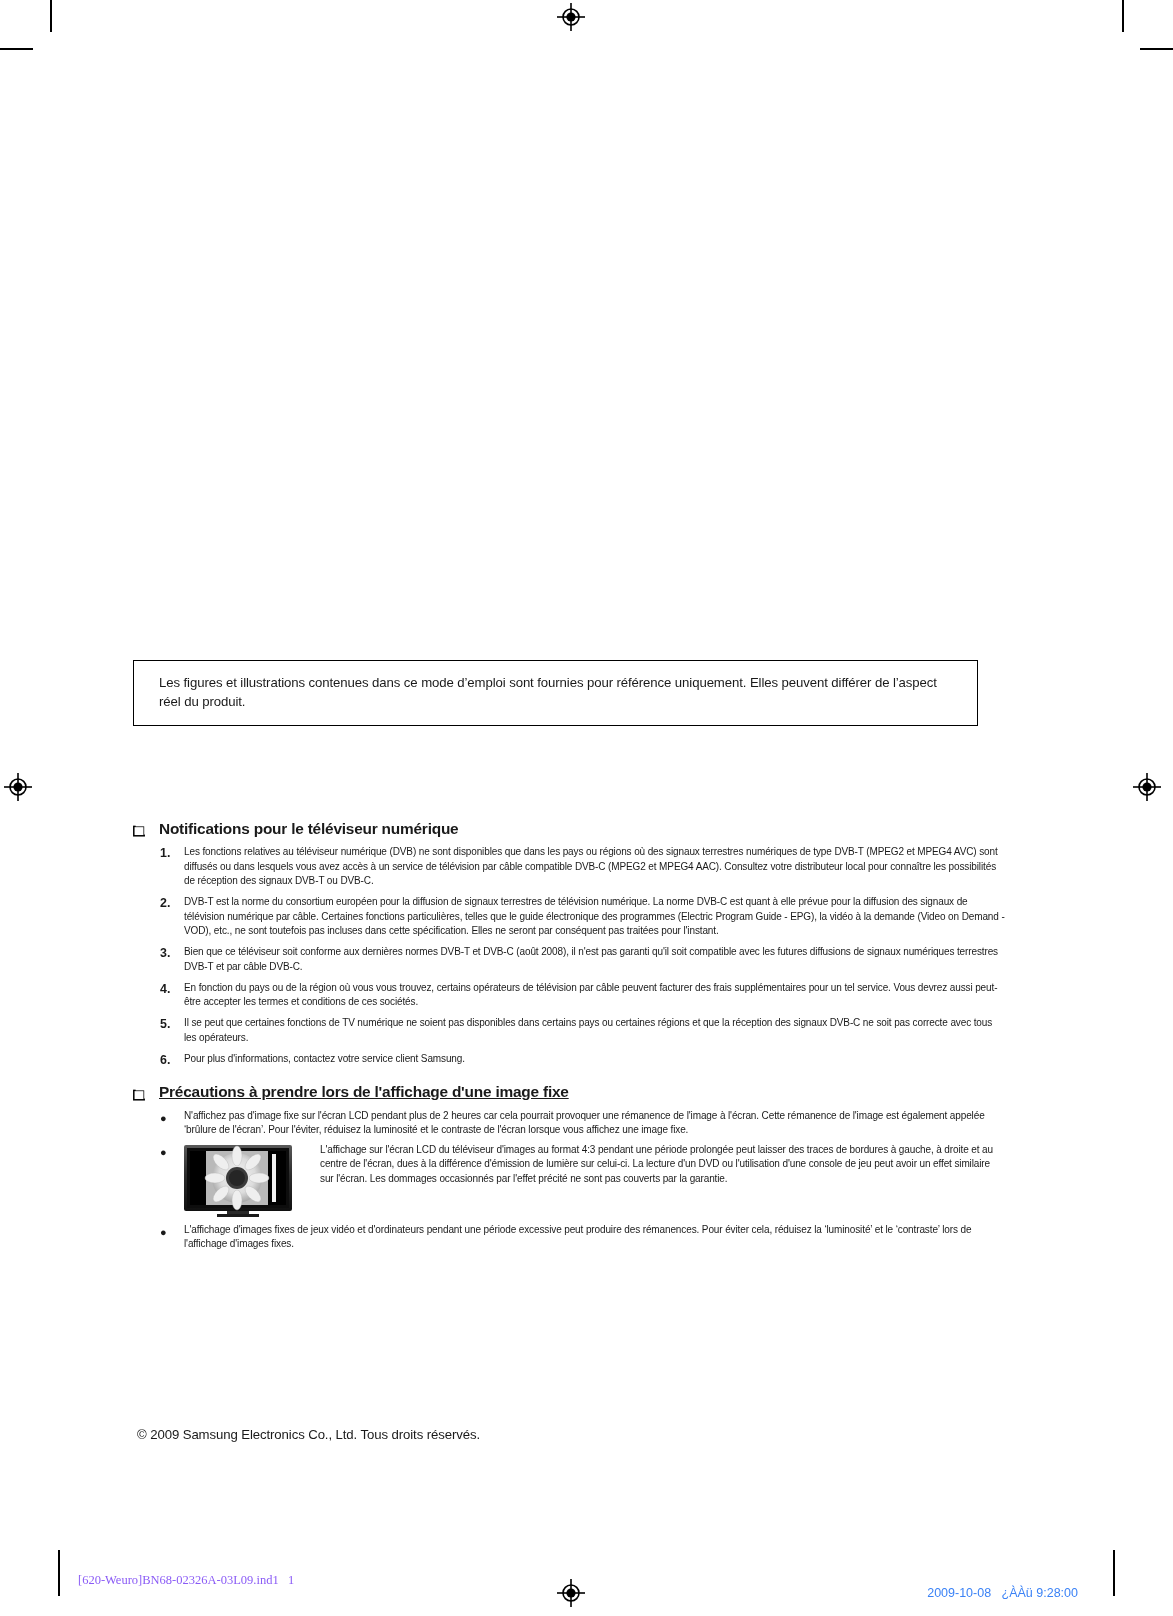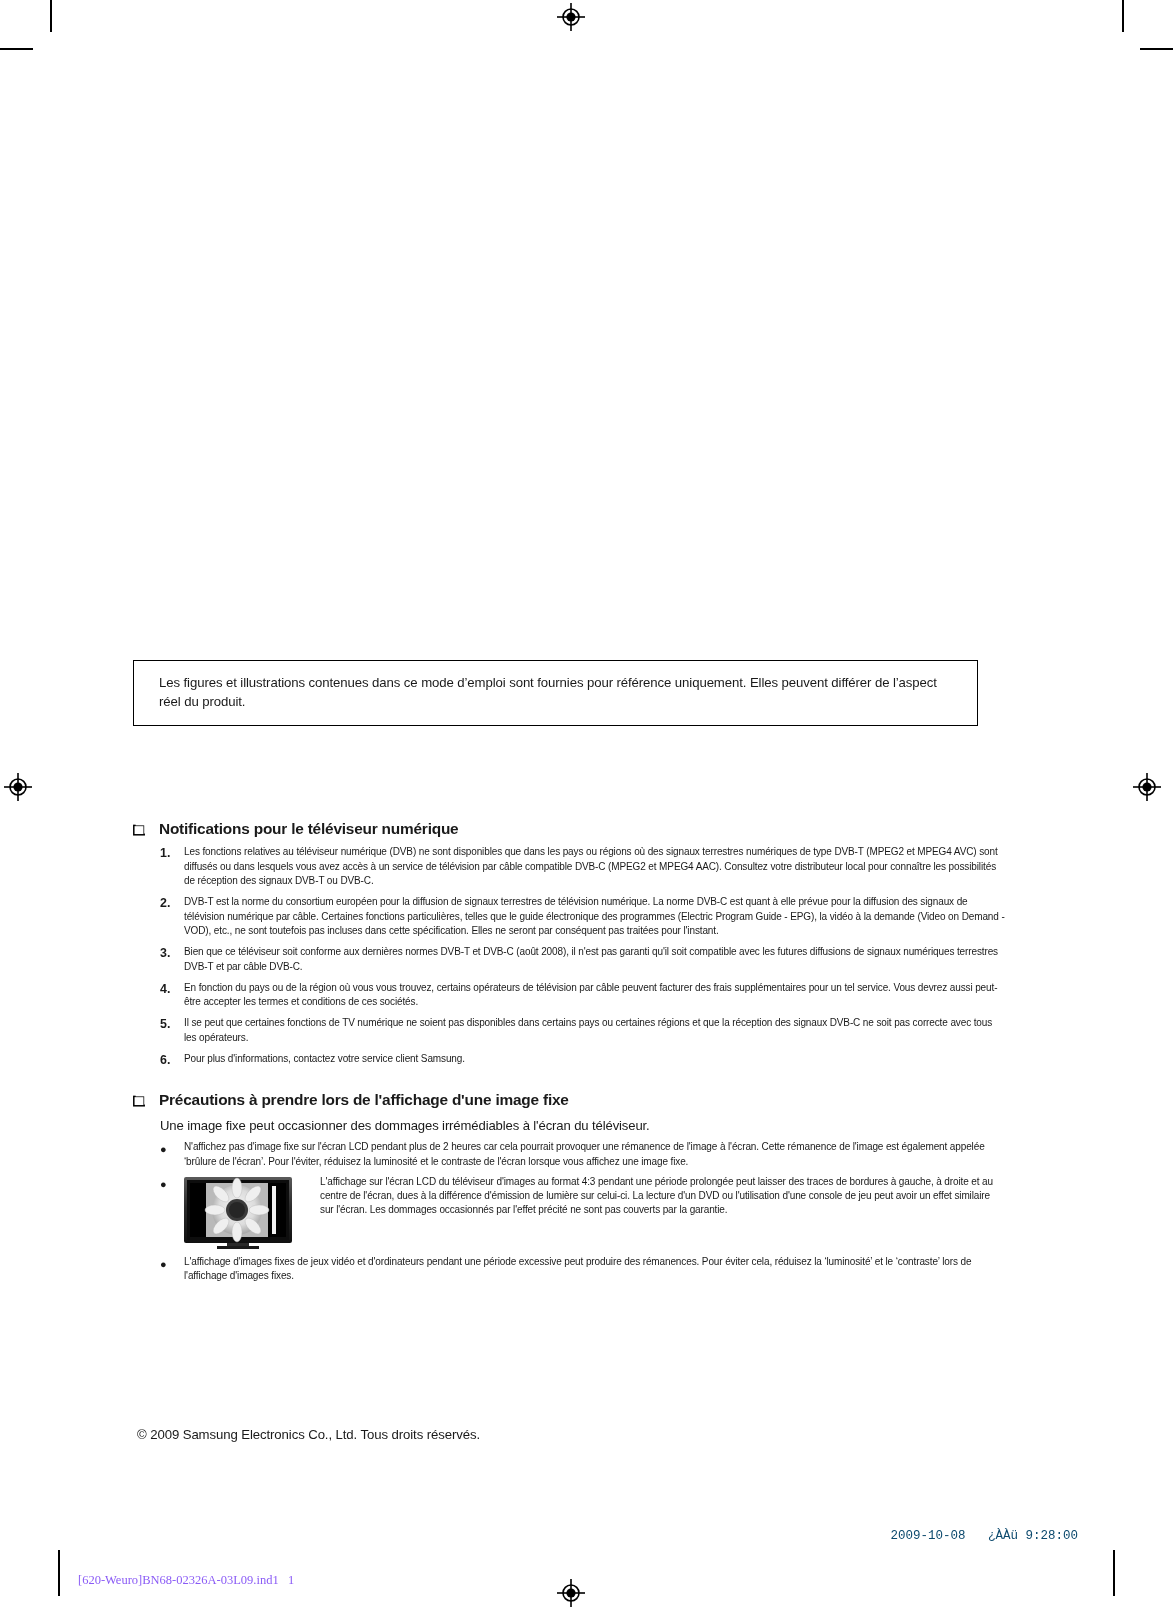--- a/index.html
+++ b/index.html
@@ -55,21 +55,21 @@
   
   .content {
     position: absolute;
     left: 133px;
     top: 820px;
     width: 872px;
   }
 
   .section-head {
     display: flex;
-    align-items: center;
+    align-items: flex-end;
     margin: 0 0 7px 0;
   }
   .section-head .sq {
     display: inline-block;
     width: 26px;
     flex: 0 0 26px;
     font-size: 14px;
     line-height: 1;
     color: #000;
   }
@@ -149,24 +149,24 @@
     left: 78px;
     top: 1573px;
     font-family: "Liberation Serif", serif;
     font-size: 12.5px;
     color: #8b5cf6;
     white-space: pre;
   }
   .footer-right {
     position: absolute;
     right: 95px;
-    top: 1529px;
-    font-family: Liberation Mono, monospace;
+    top: 1586px;
+    font-family: Liberation Sans, sans-serif;
     font-size: 12.5px;
-    color: #0c4a6e;
+    color: #3b82f6;
     white-space: pre;
   }
   .footer-rule {
     position: absolute;
     background: #000;
   }
 </style>
 </head>
 <body>
 
@@ -250,32 +250,31 @@
       <li>
         <span class="idx">5.</span>
         <span class="txt">Il se peut que certaines fonctions de TV numérique ne soient pas disponibles dans certains pays ou certaines régions et que la réception des signaux DVB-C ne soit pas correcte avec tous les opérateurs.</span>
       </li>
       <li>
         <span class="idx">6.</span>
         <span class="txt">Pour plus d'informations, contactez votre service client Samsung.</span>
       </li>
     </ol>
 
-    <div class="section-head" style="margin-top:24px;">
+    <div class="section-head" style="margin-top:16px;text-decoration:underline;">
       <span class="sq">
         <svg width="13" height="13" viewBox="0 0 13 13">
           <rect x="0.8" y="1.4" width="10.4" height="9.4" fill="none" stroke="#000" stroke-width="1.5"></rect>
           <rect x="2.6" y="0" width="10.4" height="1.4" fill="#fff"></rect>
           <rect x="11.2" y="0.2" width="1.6" height="9.4" fill="#fff"></rect>
         </svg>
       </span>
       <h2>Précautions à prendre lors de l'affichage d'une image fixe</h2>
     </div>
 
-    <p class="lead-line">Une image fixe peut occasionner des dommages irrémédiables à l'écran du téléviseur.</p>
 
     <ul class="dot-list">
       <li>
         <span class="bullet">●</span>
         <span class="txt">N'affichez pas d'image fixe sur l'écran LCD pendant plus de 2 heures car cela pourrait provoquer une rémanence de l'image à l'écran. Cette rémanence de l'image est également appelée ‘brûlure de l'écran’. Pour l'éviter, réduisez la luminosité et le contraste de l'écran lorsque vous affichez une image fixe.</span>
       </li>
       <li class="with-thumb">
         <span class="bullet">●</span>
         <span class="thumb">
           <svg width="108" height="72" viewBox="0 0 108 72">

